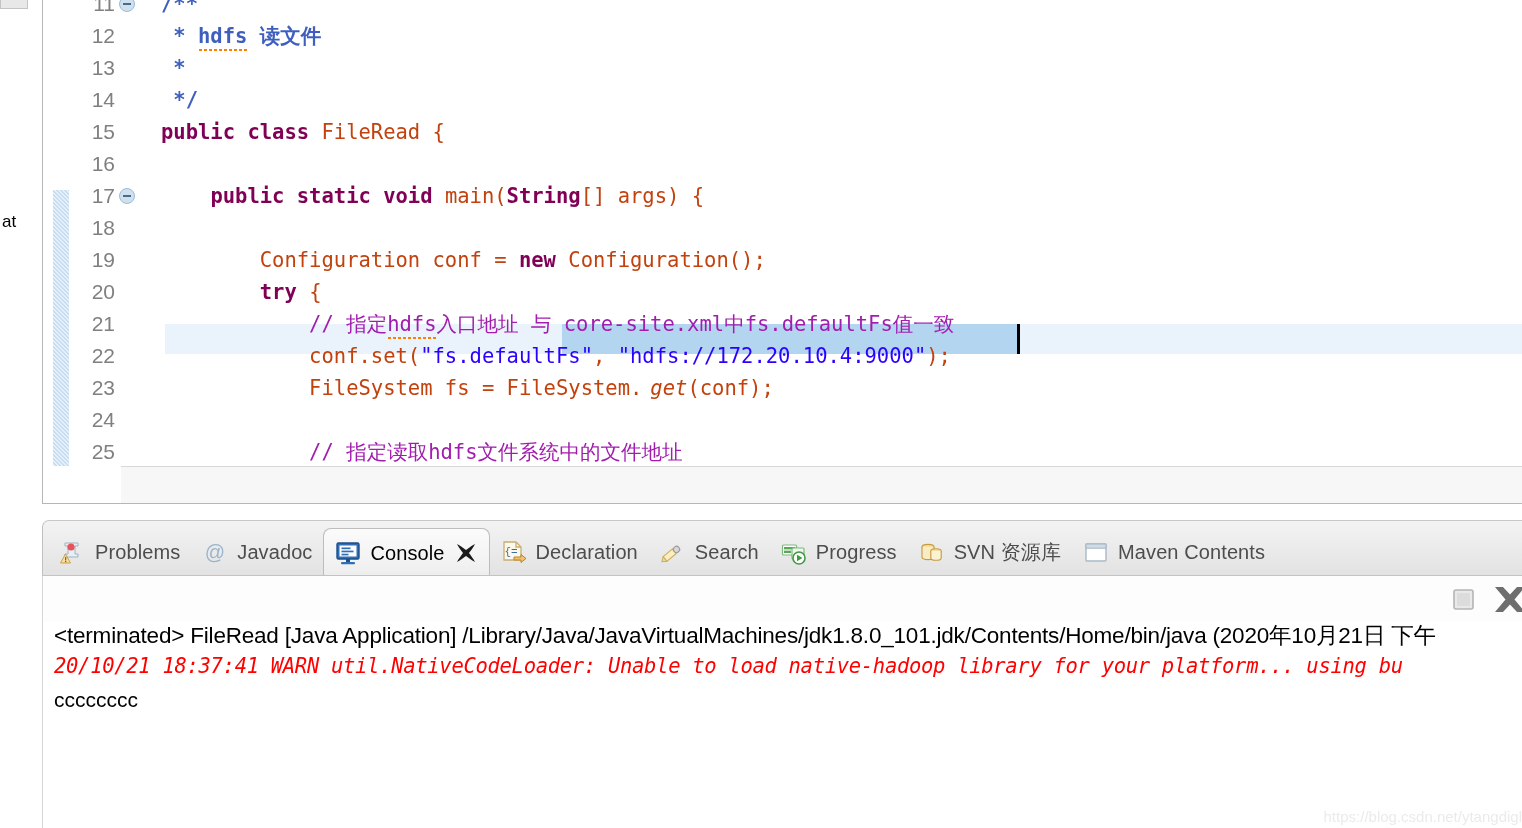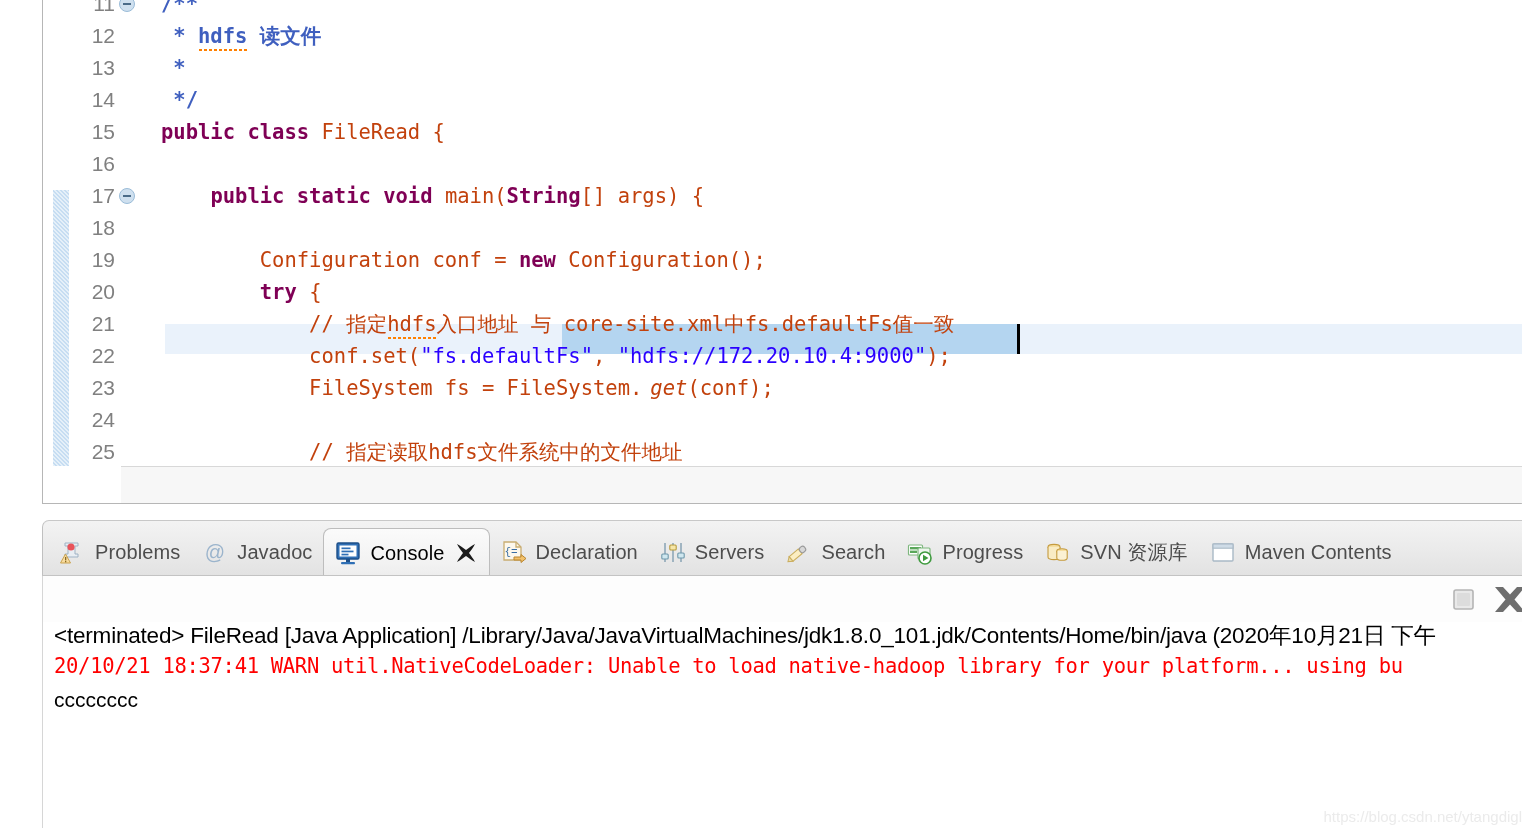--- a/index.html
+++ b/index.html
@@ -132,21 +132,21 @@
   .code-text {
     position: absolute;
     left: 118px;
     top: 0;
     line-height: 32px;
     white-space: pre;
   }
 
   
   .k   { color: #7f0055; font-weight: bold; }   
-  .cmt { color: #c2410c; }                       
+  .cmt { color: #a21caf; }                       
   .jd  { color: #3f5fbf; font-weight: bold; }
   .str { color: #2a00ff; }                       
   .pln { color: #c2410c; }
   .ital{ font-style: italic; margin-left: 8px; }
 
   
   .spell {
     position: relative;
     display: inline-block;
     text-decoration: none;
@@ -325,20 +325,21 @@
     font-size: 22.5px;
     color: #000000;
     letter-spacing: -0.2px;
   }
   .cl-warn {
     top: 32px;
     font-family: "DejaVu Sans Mono", "Liberation Mono", monospace;
     font-size: 20.5px;
     color: #ff0000;
     letter-spacing: -0.3px;
+    font-style: italic;
   }
   .cl-out {
     top: 66px;
     font-family: "Liberation Sans", sans-serif;
     font-size: 21px;
     color: #000000;
   }
 
   .watermark {
     position: absolute;
@@ -348,20 +349,24 @@
     color: #ebebeb;
     font-family: "Liberation Sans", sans-serif;
     white-space: nowrap;
   }
 </style>
 </head>
 <body>
 
 <div id="root">
 
+  <div class="workbench-bg">
+    <div class="bg-topbox"></div>
+    <div class="bg-stack-text">at</div>
+  </div>
 
   <div class="editor-panel">
     <div class="editor-inner">
 
       <div class="marker-bar"></div>
       <div class="range-indicator"></div>
 
       <div class="curline-hl"></div>
       <div class="sel-hl"></div>
 
@@ -413,31 +418,20 @@
             <span class="tab-icon"><svg width="26" height="26" viewBox="0 0 26 26">
                 <path d="M3 2 h12 l5 5 v13 H3 Z" fill="#fdf8ec" stroke="#c9ad72" stroke-width="1.3"></path>
                 <path d="M15 2 v5 h5" fill="none" stroke="#c9ad72" stroke-width="1.3"></path>
                 <text x="10" y="15" font-size="11" text-anchor="middle" fill="#3a6ea5" font-family="Liberation Mono, monospace">{=</text>
                 <path d="M13 17 h7 v-2.5 l5 4 -5 4 V20 h-7 Z" fill="#f2c16b" stroke="#b9852f" stroke-width="1"></path>
               </svg></span>
             <span class="tab-label">Declaration</span>
           </div>
           <div class="tab">
             <span class="tab-icon"><svg width="26" height="26" viewBox="0 0 26 26">
-                <line x1="5" y1="3" x2="5" y2="22" stroke="#8fa8b8" stroke-width="1.6"></line>
-                <line x1="13" y1="3" x2="13" y2="22" stroke="#8fa8b8" stroke-width="1.6"></line>
-                <line x1="21" y1="3" x2="21" y2="22" stroke="#8fa8b8" stroke-width="1.6"></line>
-                <rect x="1.8" y="14" width="6.4" height="5" rx="1" fill="#cfe7ef" stroke="#6f98ab" stroke-width="1.1"></rect>
-                <rect x="9.8" y="5" width="6.4" height="5" rx="1" fill="#f6e6a8" stroke="#b79b3e" stroke-width="1.1"></rect>
-                <rect x="17.8" y="13" width="6.4" height="5" rx="1" fill="#cfe7ef" stroke="#6f98ab" stroke-width="1.1"></rect>
-              </svg></span>
-            <span class="tab-label">Servers</span>
-          </div>
-          <div class="tab">
-            <span class="tab-icon"><svg width="26" height="26" viewBox="0 0 26 26">
                 <g transform="rotate(-40 13 13)">
                   <rect x="3" y="9.5" width="12" height="6" fill="#fbeec2" stroke="#cbae5e" stroke-width="1.1"></rect>
                   <rect x="15" y="9.5" width="6" height="6" rx="2.6" fill="#d8d8d8" stroke="#9a9a9a" stroke-width="1.1"></rect>
                   <path d="M3 9.5 L-1 12.5 L3 15.5 Z" fill="#e9dca8" stroke="#cbae5e" stroke-width="1"></path>
                 </g>
               </svg></span>
             <span class="tab-label">Search</span>
           </div>
           <div class="tab">
             <span class="tab-icon"><svg width="26" height="26" viewBox="0 0 26 26">

